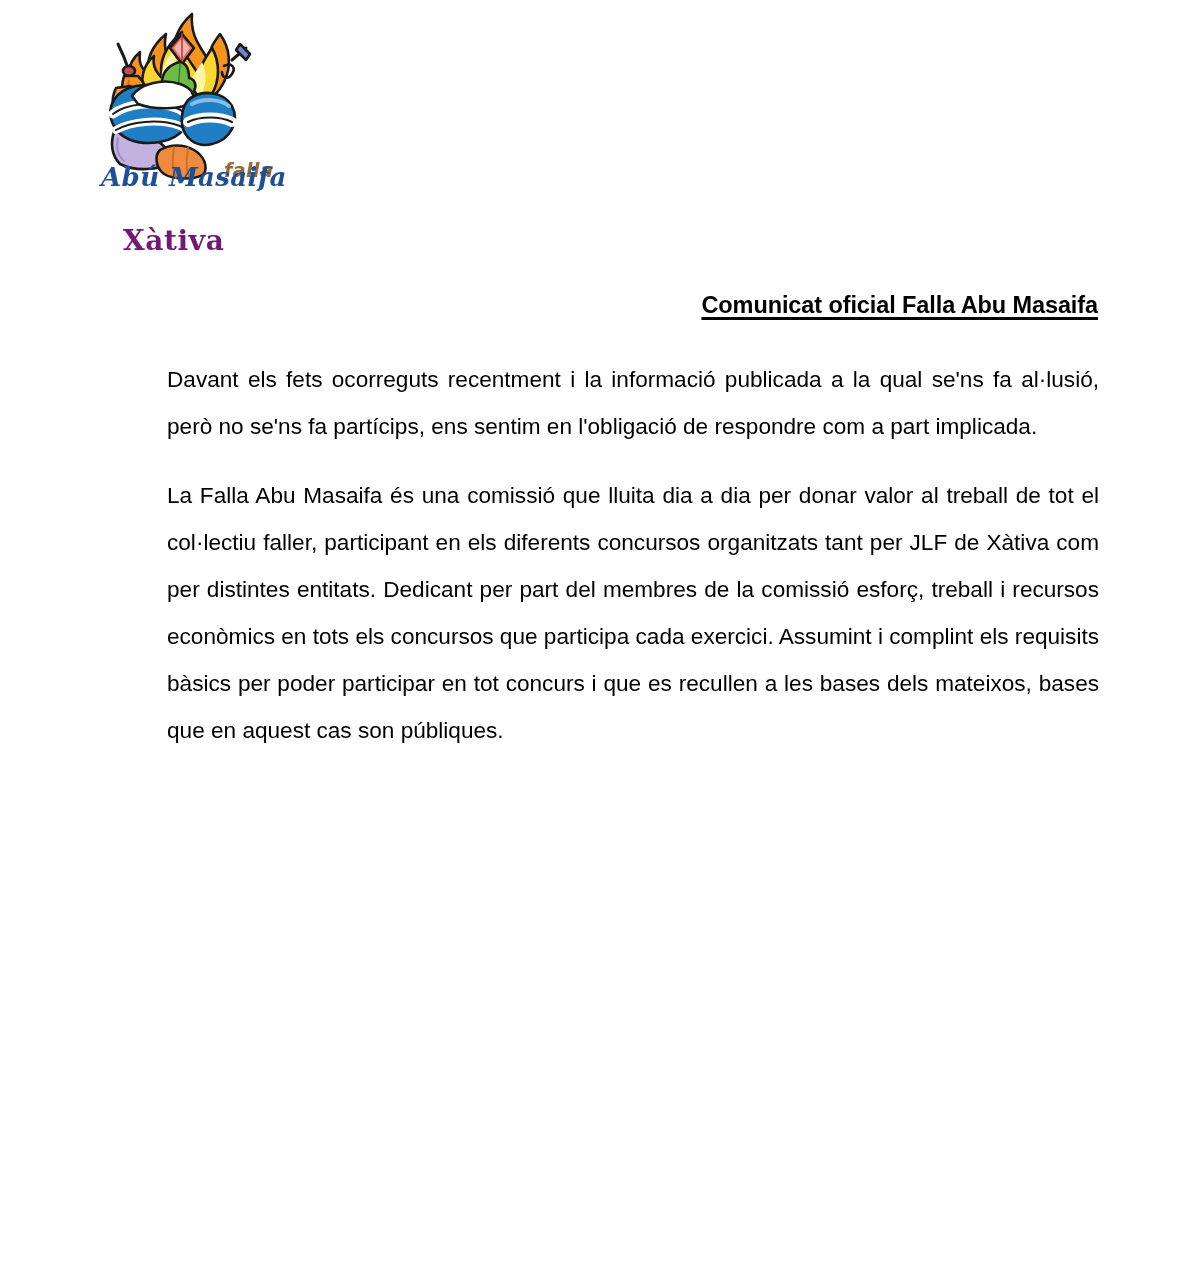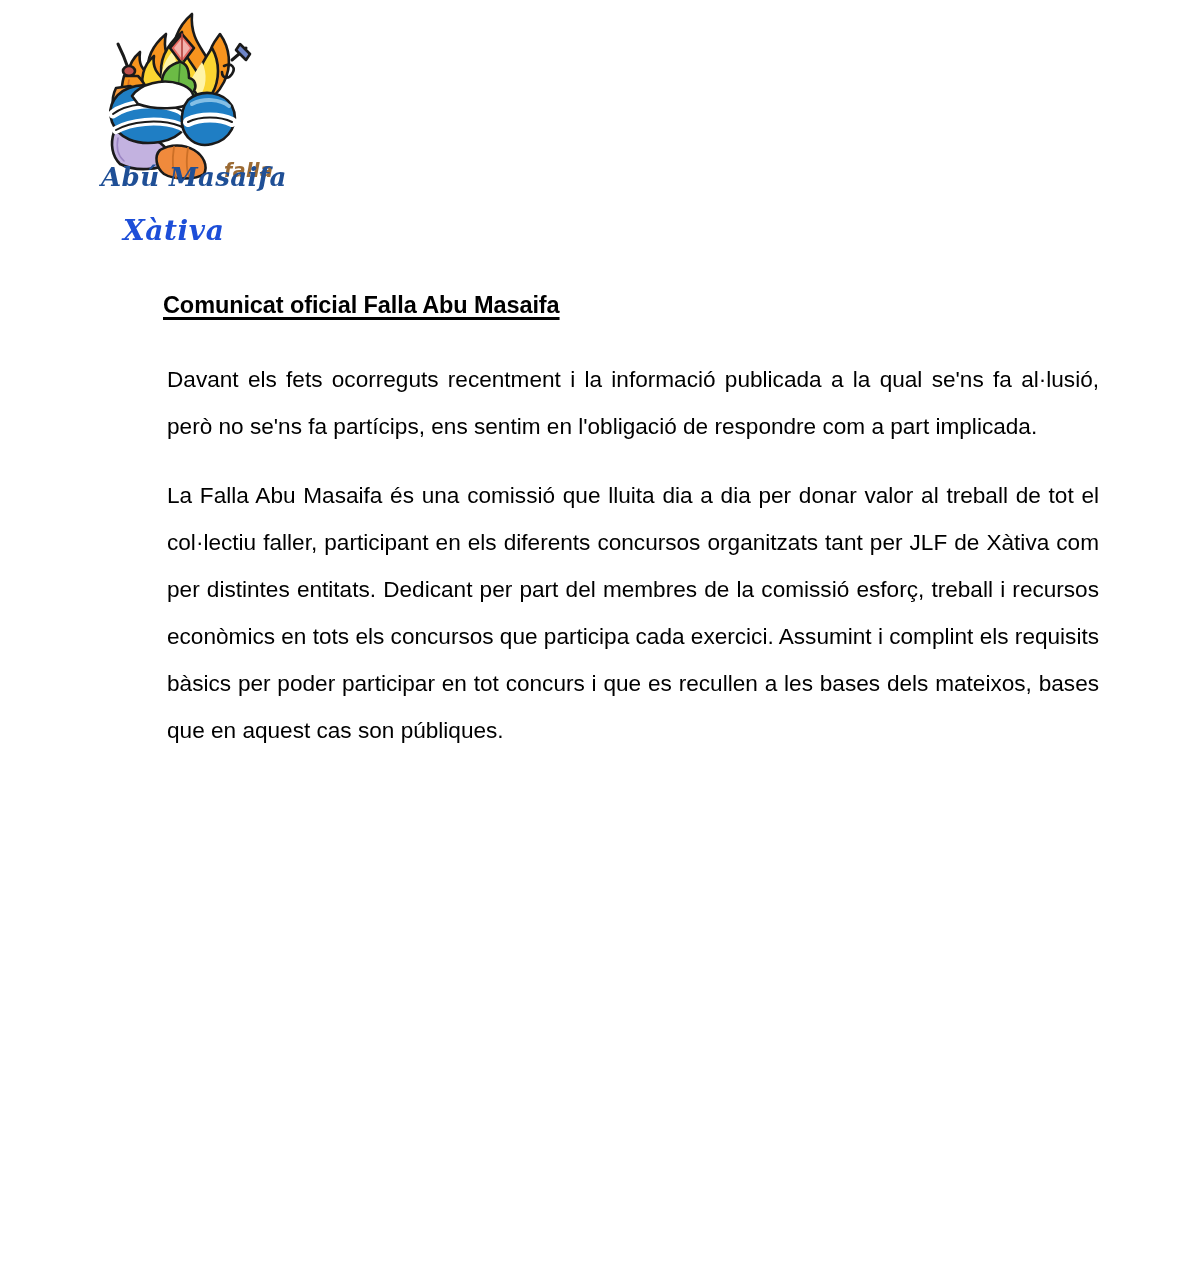--- a/index.html
+++ b/index.html
@@ -59,37 +59,36 @@
     font-size: 26px;
     font-weight: 700;
     font-style: italic;
     color: #1f4f96;
     white-space: nowrap;
     letter-spacing: 0.4px;
   }
   .logo-word-city {
     position: absolute;
     left: 27px;
-    top: 210px;
+    top: 220px;
     font-family: "DejaVu Serif", serif;
     font-size: 28px;
     font-weight: 700;
-    font-style: italic;
-    color: #1d4ed8;
+    color: #701a75;
     white-space: nowrap;
     letter-spacing: 0.6px;
   }
 
   
   .doc-title {
     position: absolute;
     left: 163px;
     top: 276px;
     width: 935px;
-    text-align: left;
+    text-align: right;
     font-family: "Liberation Sans", sans-serif;
     font-size: 23.5px;
     font-weight: 700;
     letter-spacing: -0.1px;
     color: #000000;
   }
   .doc-title span.ul {
     text-decoration: underline;
     text-underline-offset: 4px;
     text-decoration-thickness: 2.5px;

